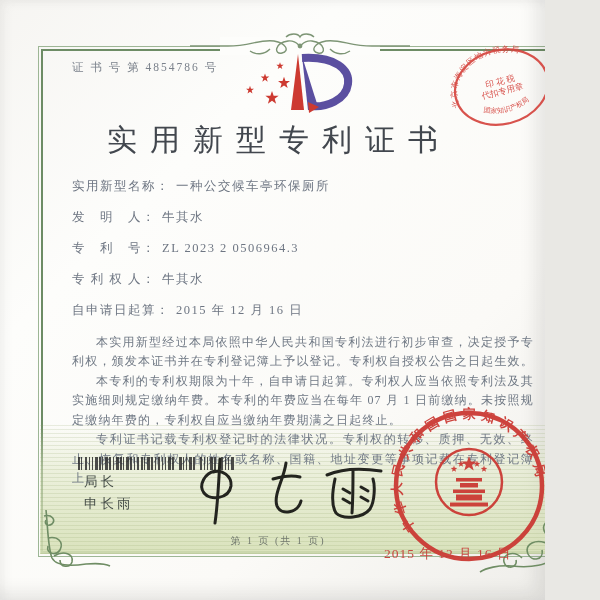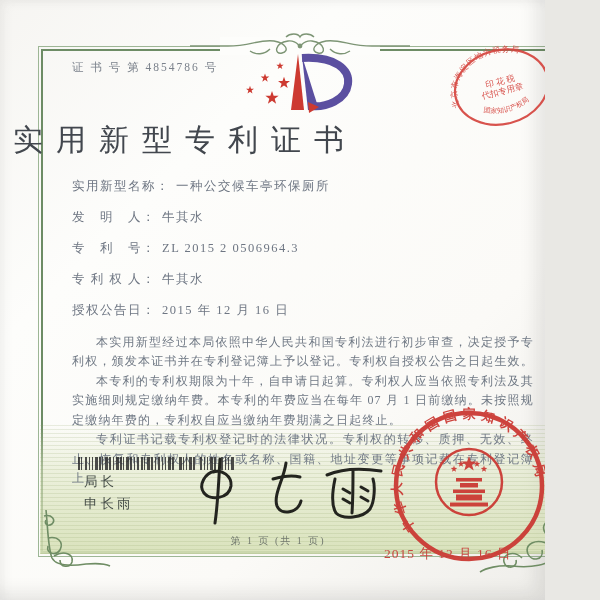--- a/index.html
+++ b/index.html
@@ -10,21 +10,21 @@
          box-shadow:inset -10px -8px 16px rgba(60,60,55,.10), inset 5px 3px 10px rgba(60,60,55,.05);}
   .frame{position:absolute;left:38px;top:46px;width:516px;height:509px;border:1px solid #9db695;}
   .frame-inner{position:absolute;inset:2px;border:2px solid #6d8c65;border-bottom-width:3px;}
   .bottom-tint{position:absolute;left:40px;top:424px;width:513px;height:130px;z-index:1;
          background:
            repeating-linear-gradient(0deg, rgba(140,160,100,.18) 0 1px, rgba(0,0,0,0) 1px 4px),
            linear-gradient(to bottom, rgba(223,231,197,0) 0%, rgba(223,231,197,.55) 35%, rgba(214,224,182,.9) 100%);}
   .layer{position:absolute;z-index:2;}
   .cert-no{left:72px;top:60px;font-size:11.5px;letter-spacing:2px;color:#7b828c;}
   .logo{left:238px;top:50px;width:126px;height:70px;}
-  .title{left:0;right:0;top:120px;font-size:30px;color:#42474e;
+  .title{left:0;right:0;top:120px;text-align:center;font-size:30px;color:#42474e;
          letter-spacing:13px;text-indent:13px;font-weight:500;}
   .fields{left:72px;top:178px;right:70px;}
   .field-row{font-size:12.5px;color:#6e7683;letter-spacing:1.5px;height:22px;margin-bottom:9px;}
   .field-row .lbl{margin-right:6px;}
   .paras{left:72px;top:333px;width:462px;color:#6f7884;font-size:12px;line-height:1.62;
          text-align:justify;}
   .paras p{margin:0;text-indent:2em;letter-spacing:1.2px;}
   .barcode{left:78px;top:457px;width:157px;height:13px;
          background:repeating-linear-gradient(90deg,#2e2e2e 0 1.5px,transparent 1.5px 3px,
            #2e2e2e 3px 4px,transparent 4px 6.5px,#2e2e2e 6.5px 9px,transparent 9px 10.5px);
@@ -102,27 +102,27 @@
   <div class="layer title">实用新型专利证书</div>
 
   <div class="layer fields">
     <div class="field-row">
       <span class="lbl">实用新型名称：</span><span>一种公交候车亭环保厕所</span>
     </div>
     <div class="field-row">
       <span class="lbl">发　明　人：</span><span>牛其水</span>
     </div>
     <div class="field-row">
-      <span class="lbl">专　利　号：</span><span>ZL 2015 2 0506964.3</span>
+      <span class="lbl">专　利　号：</span><span>ZL 2023 2 0506964.3</span>
     </div>
     <div class="field-row">
       <span class="lbl">专 利 权 人：</span><span>牛其水</span>
     </div>
     <div class="field-row">
-      <span class="lbl">授权公告日：</span><span>2015 年 12 月 16 日</span>
+      <span class="lbl">自申请日起算：</span><span>2015 年 12 月 16 日</span>
     </div>
   </div>
 
   <div class="layer paras">
     <p>本实用新型经过本局依照中华人民共和国专利法进行初步审查，决定授予专利权，颁发本证书并在专利登记簿上予以登记。专利权自授权公告之日起生效。</p>
     <p>本专利的专利权期限为十年，自申请日起算。专利权人应当依照专利法及其实施细则规定缴纳年费。本专利的年费应当在每年 07 月 1 日前缴纳。未按照规定缴纳年费的，专利权自应当缴纳年费期满之日起终止。</p>
     <p>专利证书记载专利权登记时的法律状况。专利权的转移、质押、无效、终止、恢复和专利权人的姓名或名称、国籍、地址变更等事项记载在专利登记簿上。</p>
   </div>
 
   <div class="layer barcode"></div>

